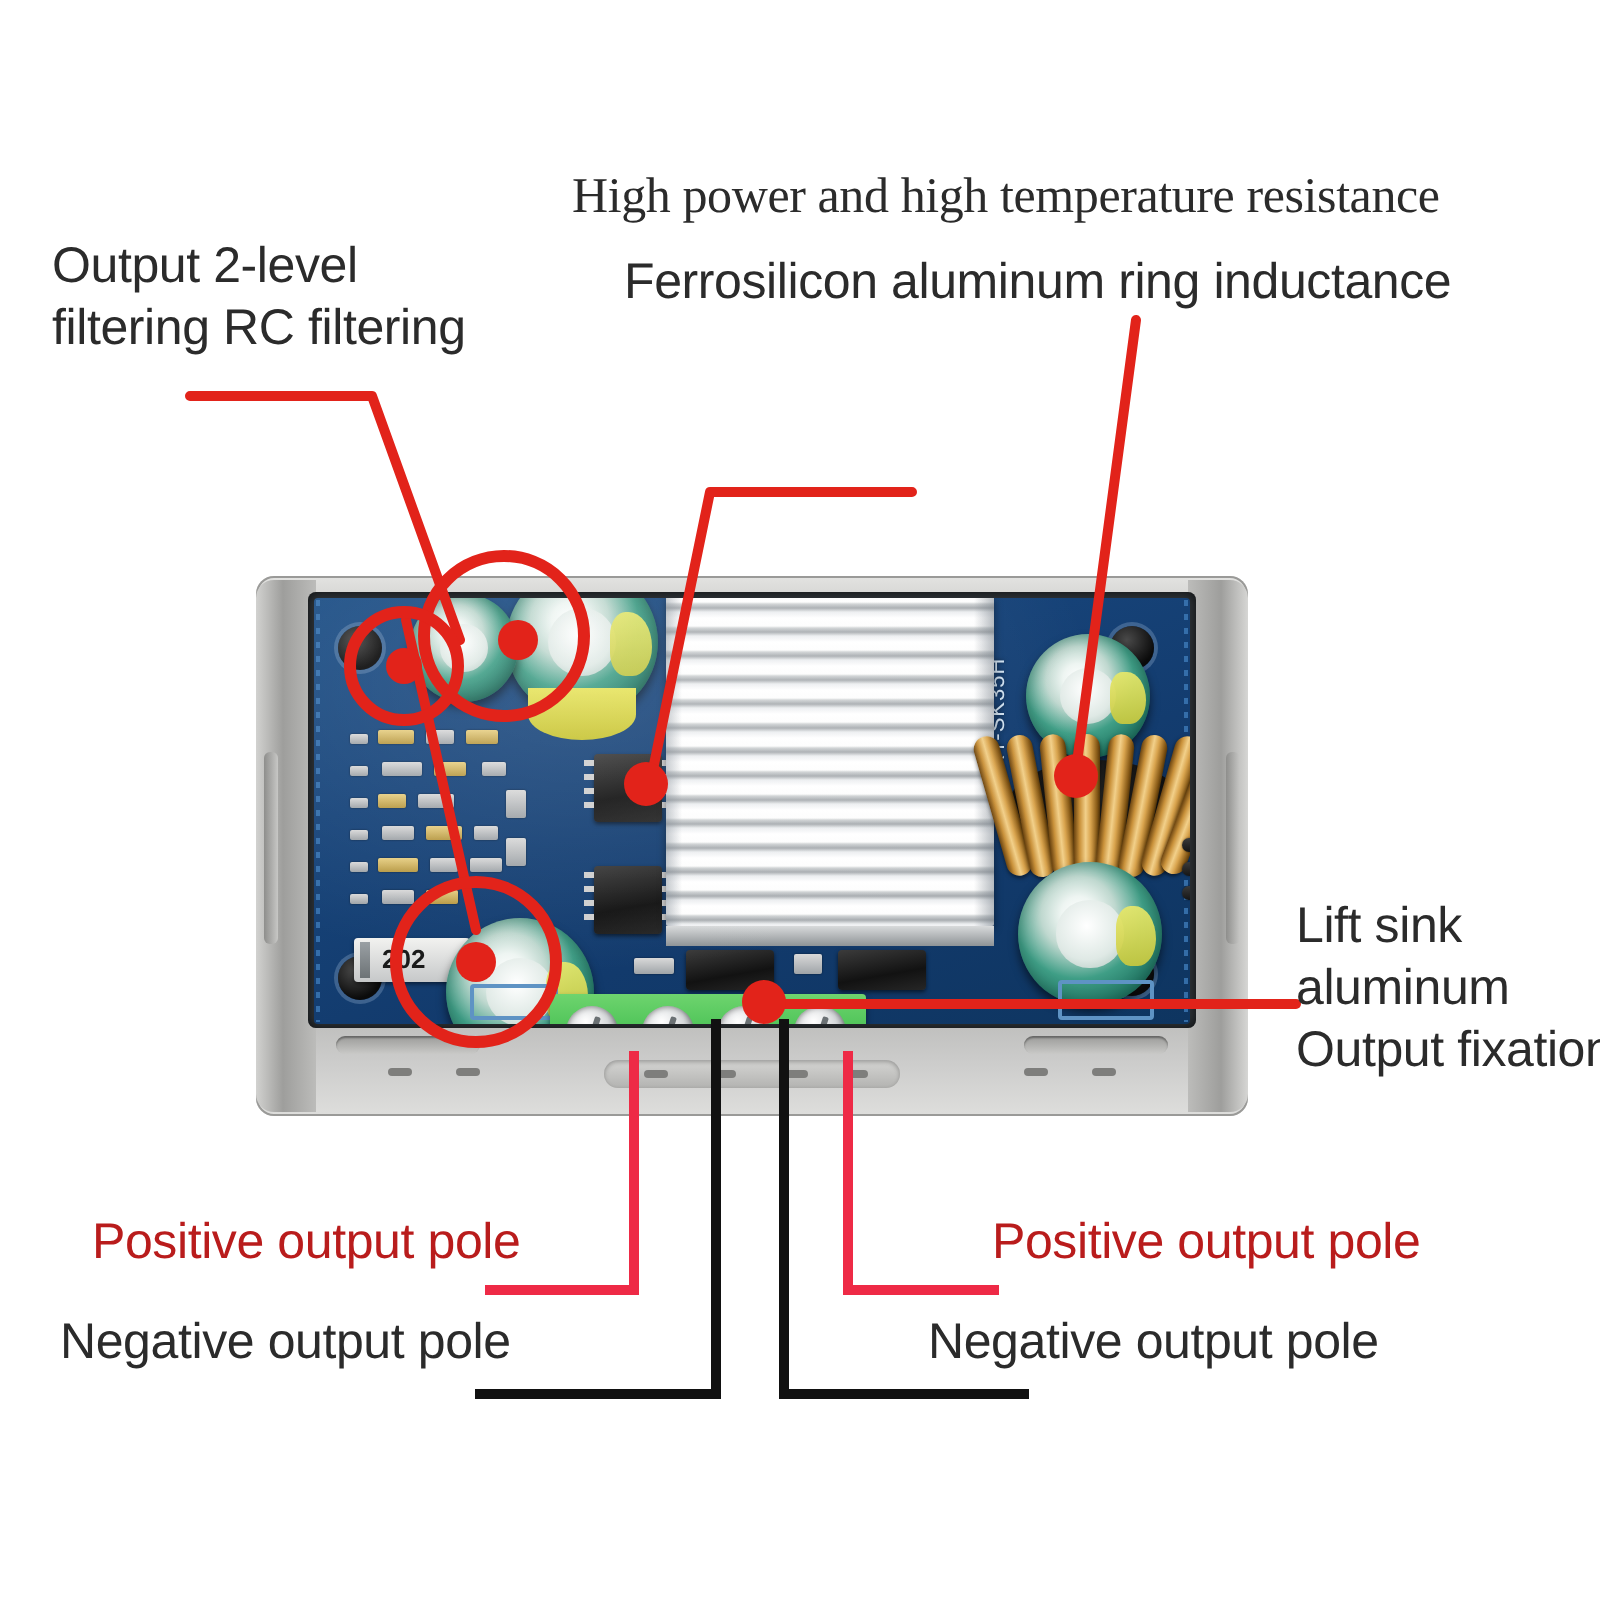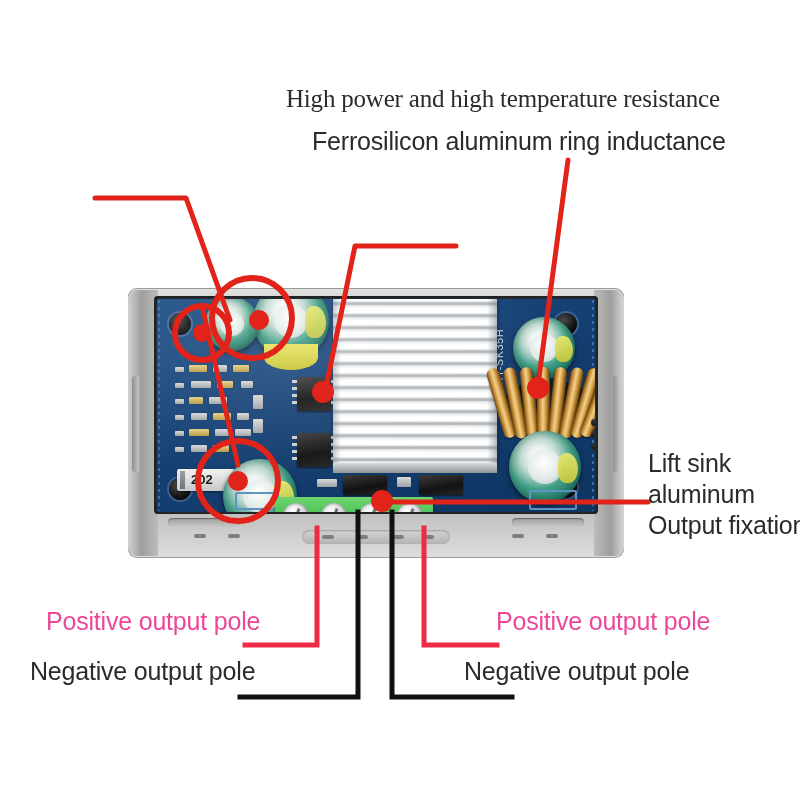--- a/index.html
+++ b/index.html
@@ -22,21 +22,21 @@
 
   
   .anno {
     position: absolute;
     color: #2b2b2b;
     font-size: 25px;
     line-height: 1.22;
     white-space: pre;
     letter-spacing: -0.2px;
   }
-  .anno.red { color: #ec4899; }
+  .anno.red { color: #b91c1c; }
 
   #lbl-output2     { left: 26px;  top: 118px; }
   #lbl-highpower   { left: 286px; top: 84px; font-family: Liberation Serif, serif; }
   #lbl-ferro       { left: 312px; top: 126px; }
   #lbl-heatsink    { left: 296px; top: 208px; }
   #lbl-lift        { left: 648px; top: 448px; line-height: 1.24; }
   #lbl-pos-left    { left: 46px;  top: 606px; }
   #lbl-neg-left    { left: 30px;  top: 656px; }
   #lbl-pos-right   { left: 496px; top: 606px; }
   #lbl-neg-right   { left: 464px; top: 656px; }
@@ -425,20 +425,21 @@
 
     <polyline points="317,528 317,645 245,645" fill="none" stroke="#ee2a46" stroke-width="5" stroke-linecap="square" stroke-linejoin="miter"></polyline>
 
     <polyline points="358,512 358,697 240,697" fill="none" stroke="#111111" stroke-width="5" stroke-linecap="square" stroke-linejoin="miter"></polyline>
 
     <polyline points="392,512 392,697 512,697" fill="none" stroke="#111111" stroke-width="5" stroke-linecap="square" stroke-linejoin="miter"></polyline>
 
     <polyline points="424,528 424,645 497,645" fill="none" stroke="#ee2a46" stroke-width="5" stroke-linecap="square" stroke-linejoin="miter"></polyline>
   </svg>
 
+  <div class="anno" id="lbl-output2"><span>Output 2-level</span><br><span>filtering RC filtering</span></div>
 
   <div class="anno" id="lbl-highpower">High power and high temperature resistance</div>
 
   <div class="anno" id="lbl-ferro">Ferrosilicon aluminum ring inductance</div>
 
 
   <div class="anno" id="lbl-lift"><span>Lift sink</span><br><span>aluminum</span><br><span>Output fixation</span></div>
 
   <div class="anno red" id="lbl-pos-left">Positive output pole</div>
   <div class="anno" id="lbl-neg-left">Negative output pole</div>

